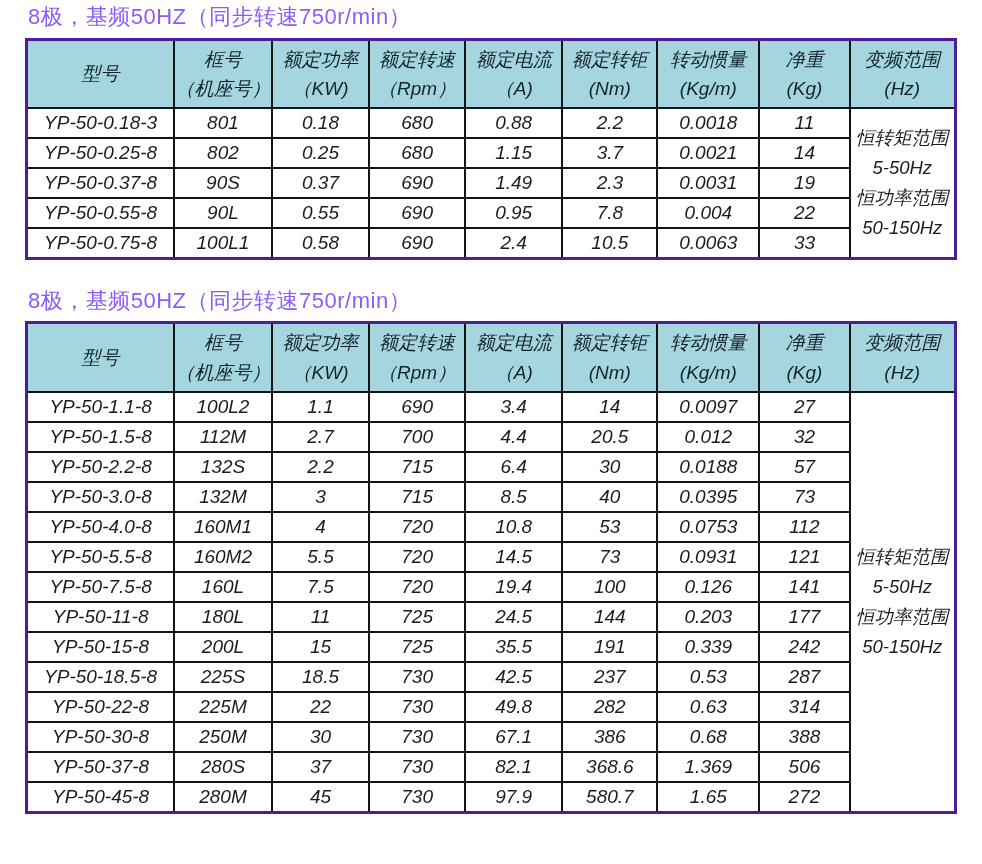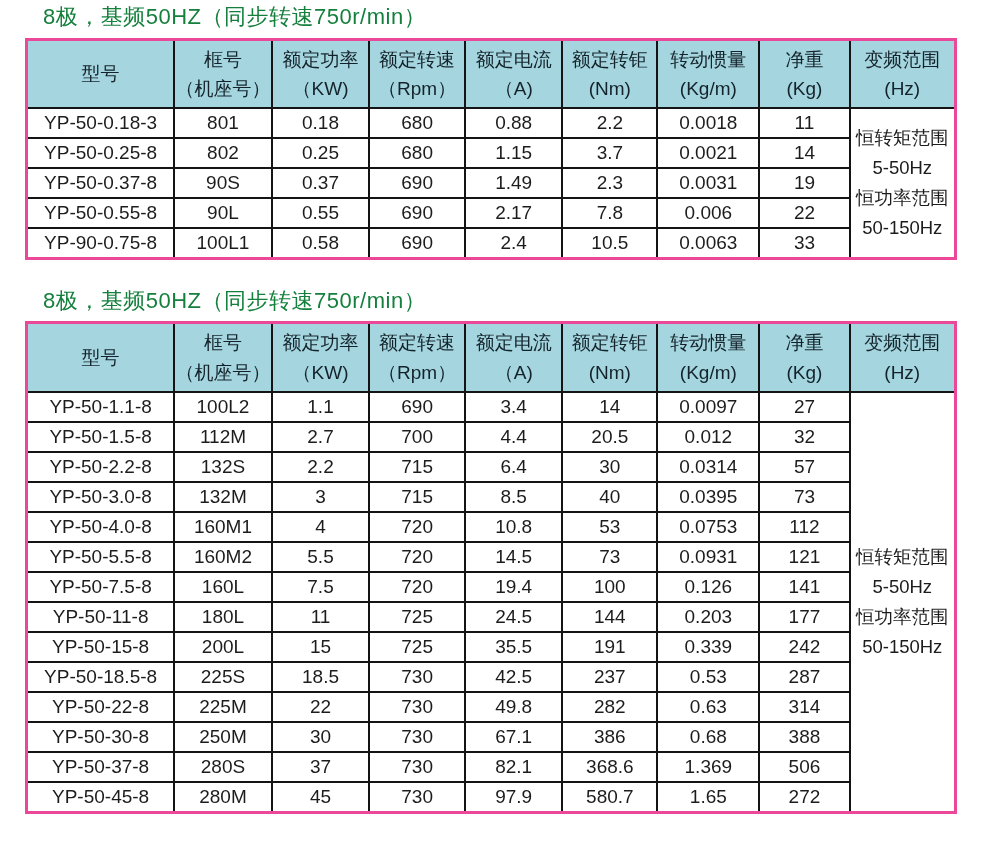--- a/index.html
+++ b/index.html
@@ -15,32 +15,33 @@
     height: 864px;
     overflow: hidden;
   }
   .doc {
     padding: 3px 25px 0 25px;
   }
   .spec-section + .spec-section {
     margin-top: 27px;
   }
   .table-title {
-    margin: 0 0 7px 18px;
+    margin: 0 0 7px 3px;
     font-size: 22px;
     line-height: 1.25;
     font-weight: 500;
-    color: #15803d;
+    color: #8b5cf6;
     letter-spacing: 0.5px;
   }
   table.spec-table {
     width: 100%;
     border-collapse: collapse;
     table-layout: fixed;
-    border: 3px solid #ec4899;
+    border: 3px solid #4c1d95;
+    font-style: italic;
   }
   table.spec-table th,
   table.spec-table td {
     border: 2px solid #141414;
     text-align: center;
     vertical-align: middle;
     padding: 0;
     overflow: hidden;
   }
   table.spec-table thead th {
@@ -160,27 +161,27 @@
             <td>1.49</td>
             <td>2.3</td>
             <td>0.0031</td>
             <td>19</td>
           </tr>
           <tr>
             <td>YP-50-0.55-8</td>
             <td>90L</td>
             <td>0.55</td>
             <td>690</td>
-            <td>2.17</td>
+            <td>0.95</td>
             <td>7.8</td>
-            <td>0.006</td>
+            <td>0.004</td>
             <td>22</td>
           </tr>
           <tr>
-            <td>YP-90-0.75-8</td>
+            <td>YP-50-0.75-8</td>
             <td>100L1</td>
             <td>0.58</td>
             <td>690</td>
             <td>2.4</td>
             <td>10.5</td>
             <td>0.0063</td>
             <td>33</td>
           </tr>
         </tbody>
       </table>
@@ -266,21 +267,21 @@
             <td>0.012</td>
             <td>32</td>
           </tr>
           <tr>
             <td>YP-50-2.2-8</td>
             <td>132S</td>
             <td>2.2</td>
             <td>715</td>
             <td>6.4</td>
             <td>30</td>
-            <td>0.0314</td>
+            <td>0.0188</td>
             <td>57</td>
           </tr>
           <tr>
             <td>YP-50-3.0-8</td>
             <td>132M</td>
             <td>3</td>
             <td>715</td>
             <td>8.5</td>
             <td>40</td>
             <td>0.0395</td>

